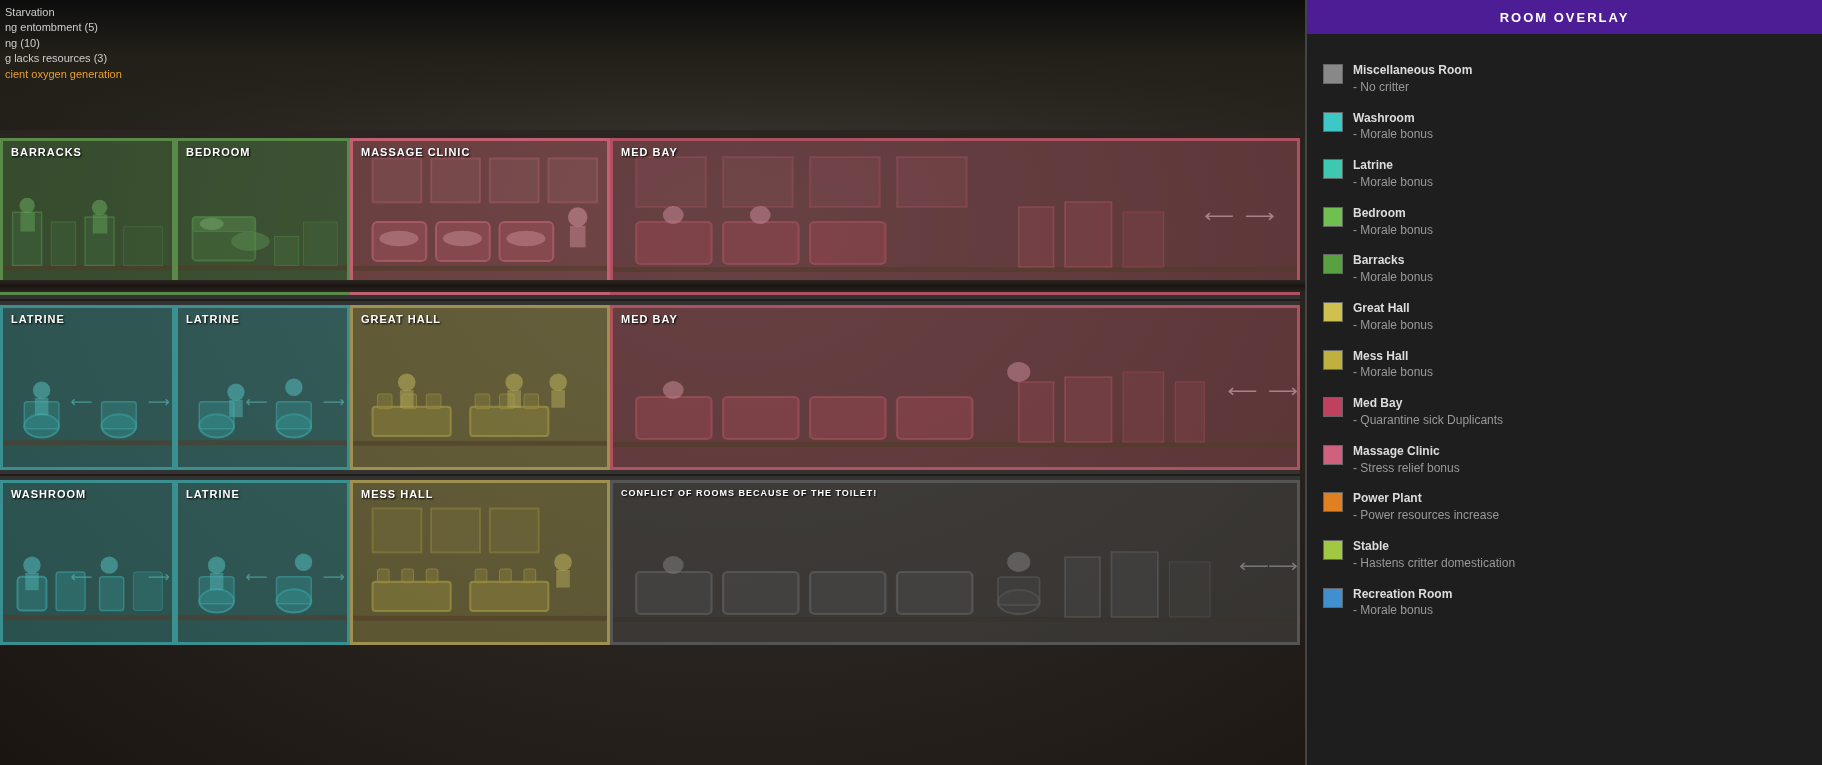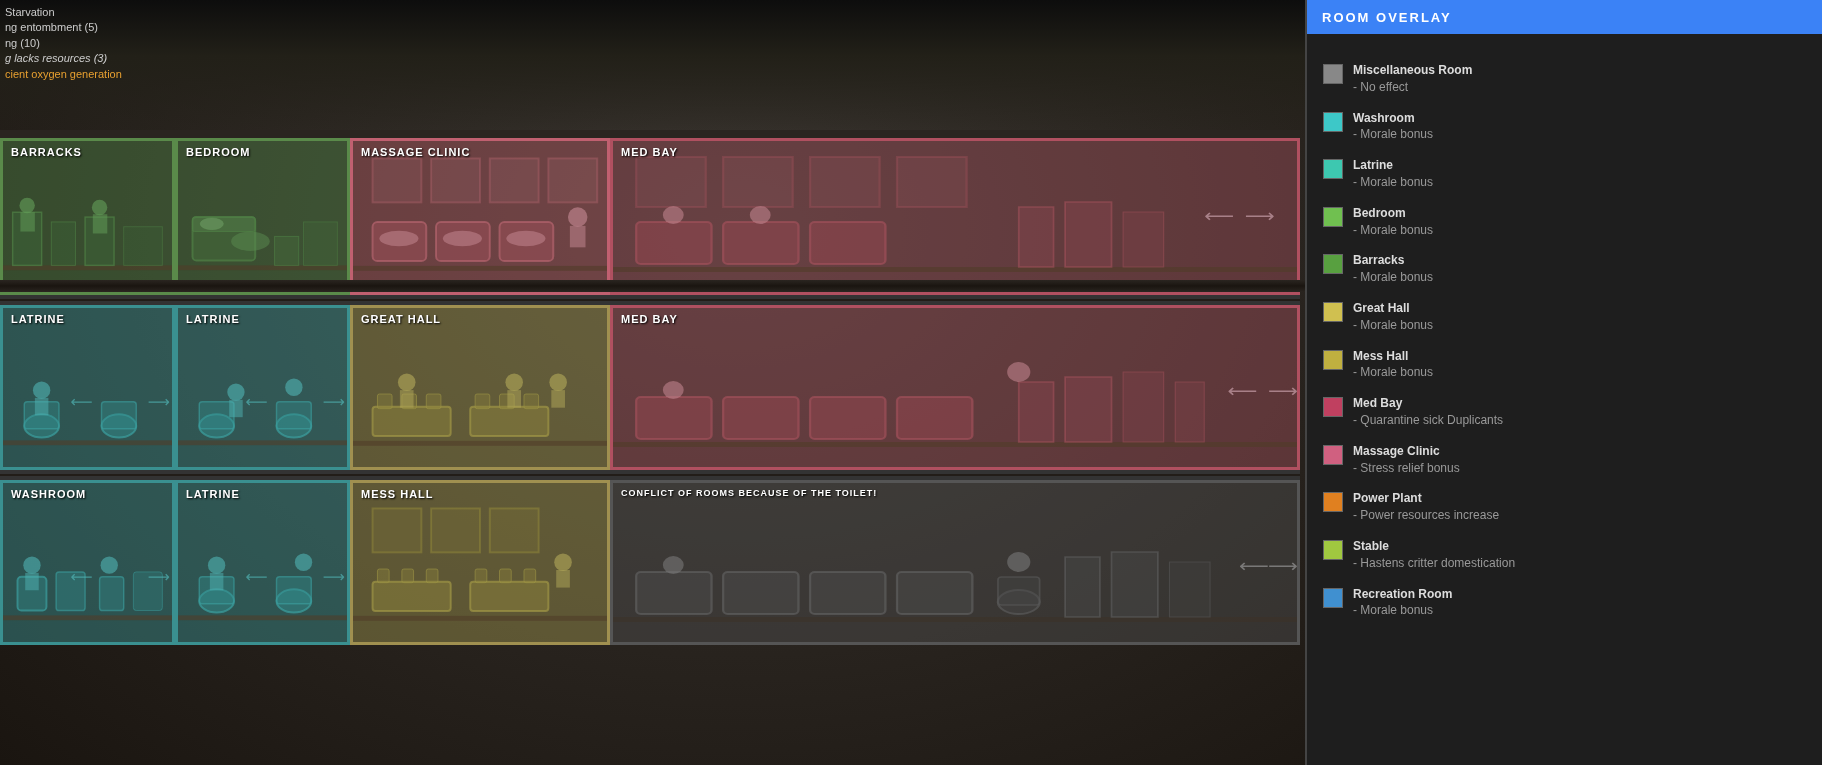--- a/index.html
+++ b/index.html
@@ -115,23 +115,23 @@
     .overlay-panel {
       position: absolute;
       right: 0; top: 0;
       width: 517px;
       height: 765px;
       background: #1e1e1e;
       border-left: 2px solid #444;
     }
 
     .overlay-header {
-      background: #3b82f6;
+      background: #4c1d95;
       padding: 8px 15px;
-      text-align: left;
+      text-align: center;
     }
 
     .overlay-header-text {
       color: #fff;
       font-size: 13px;
       font-weight: bold;
       letter-spacing: 2px;
     }
 
     .overlay-items {
@@ -189,21 +189,21 @@
 </head>
 <body>
 
 <div class="game-area">
   <div class="rocky-top"></div>
 
   <div class="log-panel">
     <div style="color:#ccc;font-size:11px;">Starvation</div>
     <div style="color:#ccc;font-size:11px;">ng entombment (5)</div>
     <div style="color:#ccc;font-size:11px;">ng (10)</div>
-    <div style="color:#ccc;font-size:11px;font-style:italic;">g lacks resources (3)</div>
+    <div style="color:#ccc;font-size:11px;">g lacks resources (3)</div>
     <div style="color:#e8a030;font-size:11px;">cient oxygen generation</div>
   </div>
 
   <div style="position:absolute;top:130px;left:0;right:0;">
     <div style="display:flex;width:1300px;height:165px;border-top:8px solid #2a2520;">
 
       <div class="room room-barracks">
         <div class="room-label">BARRACKS</div>
         <svg class="room-svg" viewBox="0 0 175 145" xmlns="http://www.w3.org/2000/svg">
 
@@ -465,21 +465,21 @@
 
 <div class="overlay-panel">
   <div class="overlay-header">
     <span class="overlay-header-text">ROOM OVERLAY</span>
   </div>
   <div class="overlay-items">
   <div class="overlay-item">
         <div class="overlay-color-box" style="background: rgb(136, 136, 136);"></div>
         <div class="overlay-item-text">
           <span class="overlay-item-name">Miscellaneous Room</span>
-          <span class="overlay-item-desc">- No effect</span>
+          <span class="overlay-item-desc">- No critter</span>
         </div>
       </div>
       <div class="overlay-item">
         <div class="overlay-color-box" style="background: rgb(61, 200, 200);"></div>
         <div class="overlay-item-text">
           <span class="overlay-item-name">Washroom</span>
           <span class="overlay-item-desc">- Morale bonus</span>
         </div>
       </div>
       <div class="overlay-item">

